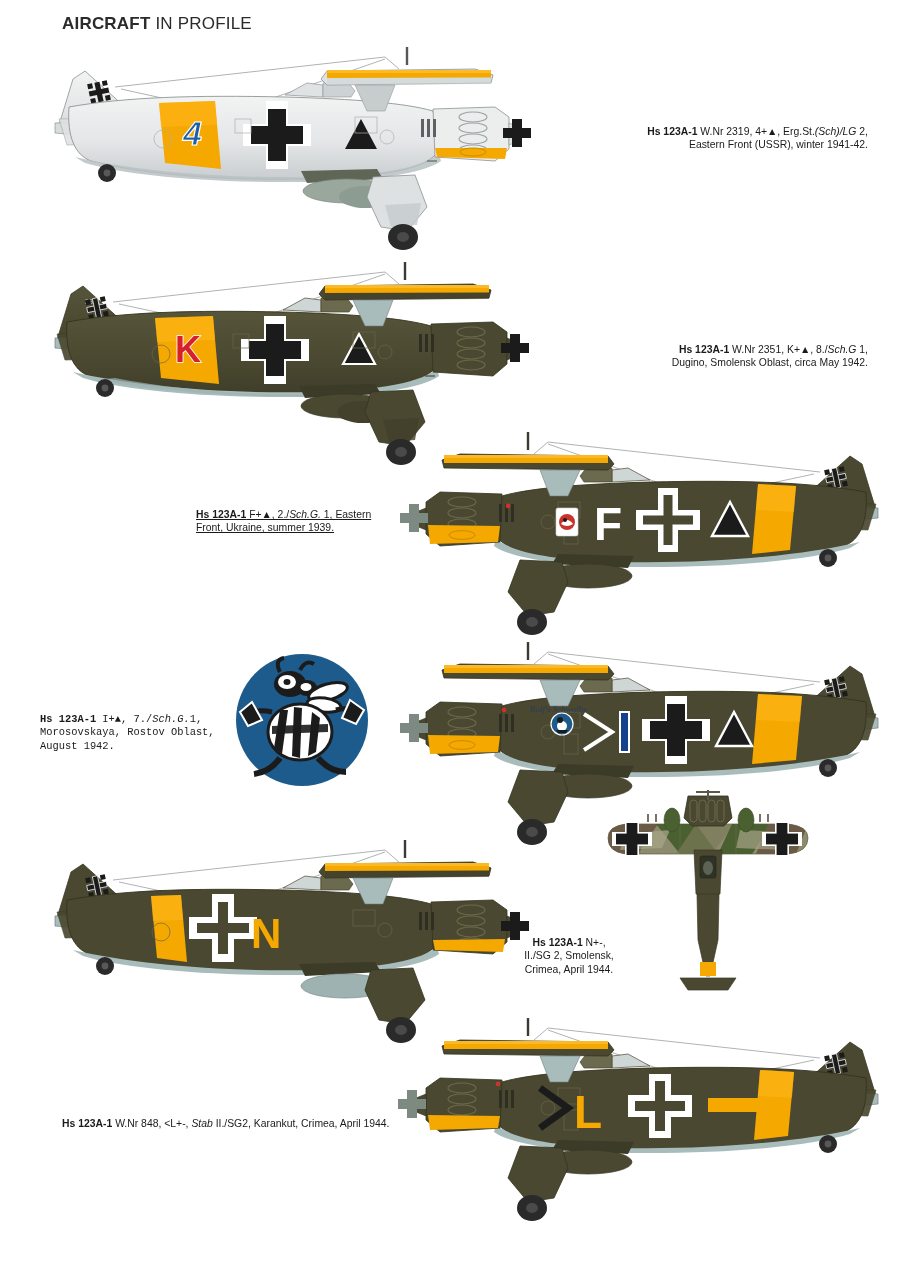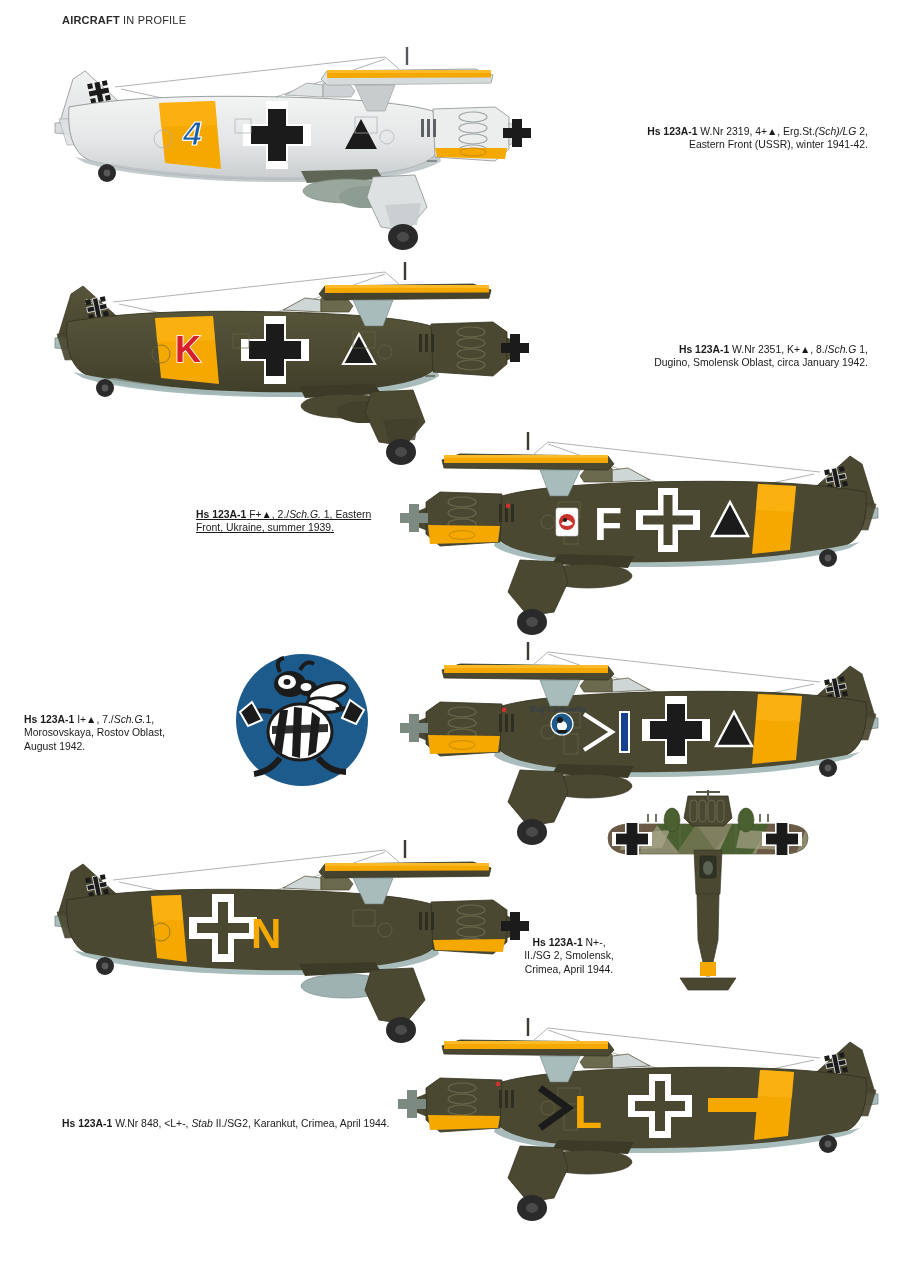--- a/index.html
+++ b/index.html
@@ -1,20 +1,20 @@
 <!DOCTYPE html>
 <html><head>
 <meta charset="utf-8">
 <style>
   html,body{margin:0;padding:0;background:#ffffff;}
   body{width:905px;height:1280px;position:relative;overflow:hidden;
        font-family:"Liberation Sans", sans-serif;color:#1a1a1a;}
 
   
-  .page-title{position:absolute;left:62px;top:14px;font-size:11px;letter-spacing:.2px;color:#2b2b2b;}
+  .page-title{position:absolute;left:62px;top:14px;font-size:17px;letter-spacing:.2px;color:#2b2b2b;}
   .page-title b{font-weight:bold;}
 
   
   .caption{position:absolute;font-size:10.4px;line-height:13.4px;color:#1a1a1a;}
   .caption b{font-weight:bold;}
   .caption i{font-style:italic;}
   .cap-right{text-align:right;}
   .cap-center{text-align:center;margin-top:36px;}
   .cap-left{text-align:left;}
 
@@ -236,21 +236,21 @@
   <ellipse cx="346" cy="190" rx="15" ry="13" fill="#2a2a2a"></ellipse>
       <ellipse cx="346" cy="190" rx="6" ry="5" fill="#4a4a4a"></ellipse>
   <circle cx="50" cy="126" r="9" fill="#2a2a2a"></circle>
       <circle cx="50" cy="126" r="3.4" fill="#585858"></circle>
   <line x1="380" y1="114" x2="370" y2="114" stroke="#5d5b44" stroke-width="1.4"></line>
 </svg>
 </div>
 
 <div class="caption cap-right" style="left:520px;top:343px;width:348px;">
   <b>Hs 123A-1</b><span> W.Nr 2351, K+▲, 8./</span><i>Sch.G</i><span> 1,</span><br>
-  <span>Dugino, Smolensk Oblast, circa January 1942.</span>
+  <span>Dugino, Smolensk Oblast, circa May 1942.</span>
 </div>
 
 <div class="profile" style="left:398px;top:432px;">
 <svg width="480" height="195" viewBox="0 0 480 195">
  <g transform="translate(480,0) scale(-1,1)">
   <g stroke="#9aa0a2" stroke-width=".8" fill="none">
     <line x1="58" y1="40" x2="330" y2="10"></line>
           <line x1="330" y1="10" x2="344" y2="22"></line>
     <line x1="64" y1="42" x2="176" y2="66"></line>
           <line x1="176" y1="66" x2="330" y2="12"></line>
@@ -464,21 +464,21 @@
     <path d="M20,52 L8,62 L16,76 L30,70 Z" fill="#1b1b1b" stroke="#ffffff" stroke-width="2"></path>
     <path d="M104,60 Q118,56 126,64" fill="none" stroke="#1b1b1b" stroke-width="5"></path>
     <path d="M118,50 L132,60 L124,74 L110,68 Z" fill="#1b1b1b" stroke="#ffffff" stroke-width="2"></path>
 
     <path d="M48,108 Q38,122 22,124" fill="none" stroke="#1b1b1b" stroke-width="6"></path>
     <path d="M86,108 Q98,122 114,122" fill="none" stroke="#1b1b1b" stroke-width="6"></path>
   </g>
 </svg>
 </div>
 
-<div class="caption cap-left" style="left:24px;top:713px;width:200px;">
+<div class="caption cap-left" style="left:40px;top:713px;width:200px;font-family:Liberation Mono, monospace;">
   <b>Hs 123A-1</b><span> I+▲, 7./</span><i>Sch.G.</i><span>1,</span><br>
   <span>Morosovskaya, Rostov Oblast,</span><br>
   <span>August 1942.</span>
 </div>
 
 <div class="profile" style="left:55px;top:840px;">
 <svg width="470" height="195" viewBox="0 0 470 195">
   <g stroke="#9aa0a2" stroke-width=".8" fill="none">
     <line x1="58" y1="40" x2="330" y2="10"></line>
         <line x1="330" y1="10" x2="344" y2="22"></line>

